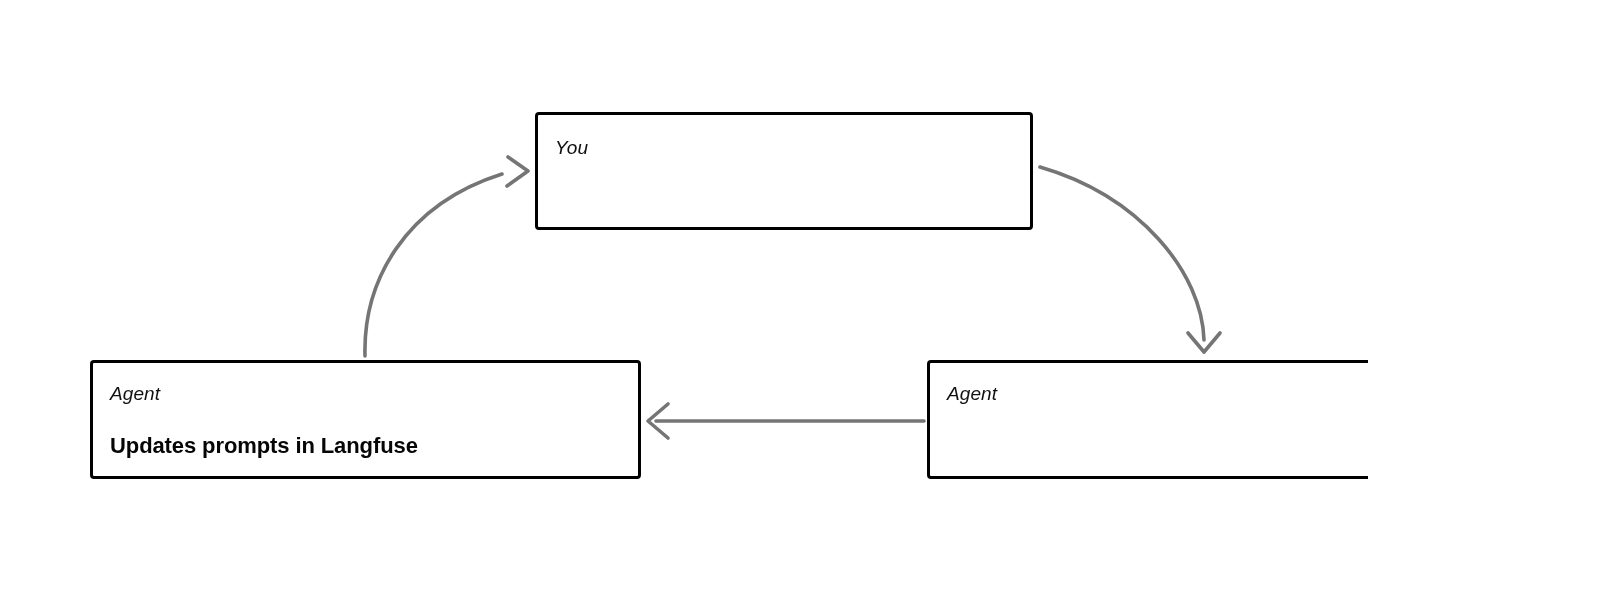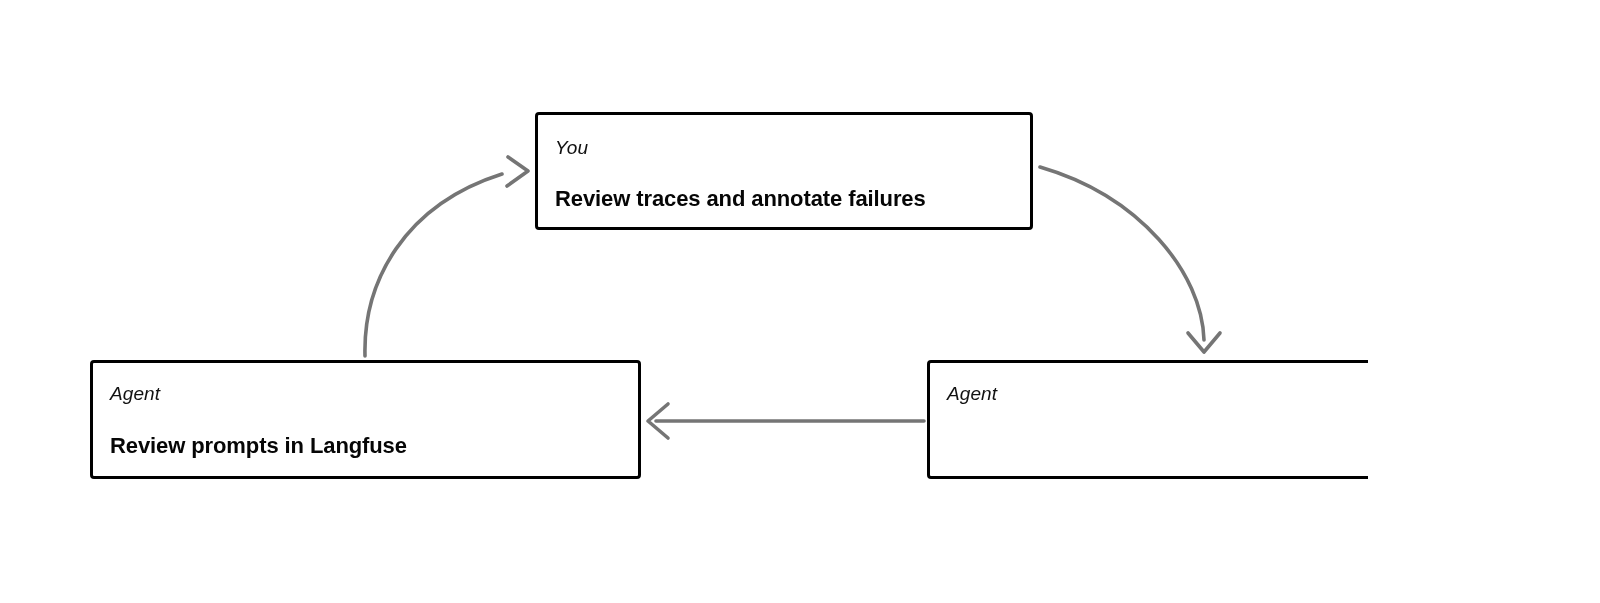--- a/index.html
+++ b/index.html
@@ -103,25 +103,24 @@
 
       <g>
         <path d="M 924 421 L 656 421"></path>
         <polyline points="668,404 648,421 668,438"></polyline>
       </g>
     </g>
   </svg>
 
   <div class="node" id="node-you">
     <div class="node-role">You</div>
-    <div class="node-title">Review traces and annotate failures</div>
   </div>
 
   <div class="node" id="node-fetches">
     <div class="node-role">Agent</div>
   </div>
 
   <div class="node" id="node-updates">
     <div class="node-role">Agent</div>
-    <div class="node-title">Review prompts in Langfuse</div>
+    <div class="node-title">Updates prompts in Langfuse</div>
   </div>
 
 </div>
 
 </body></html>

